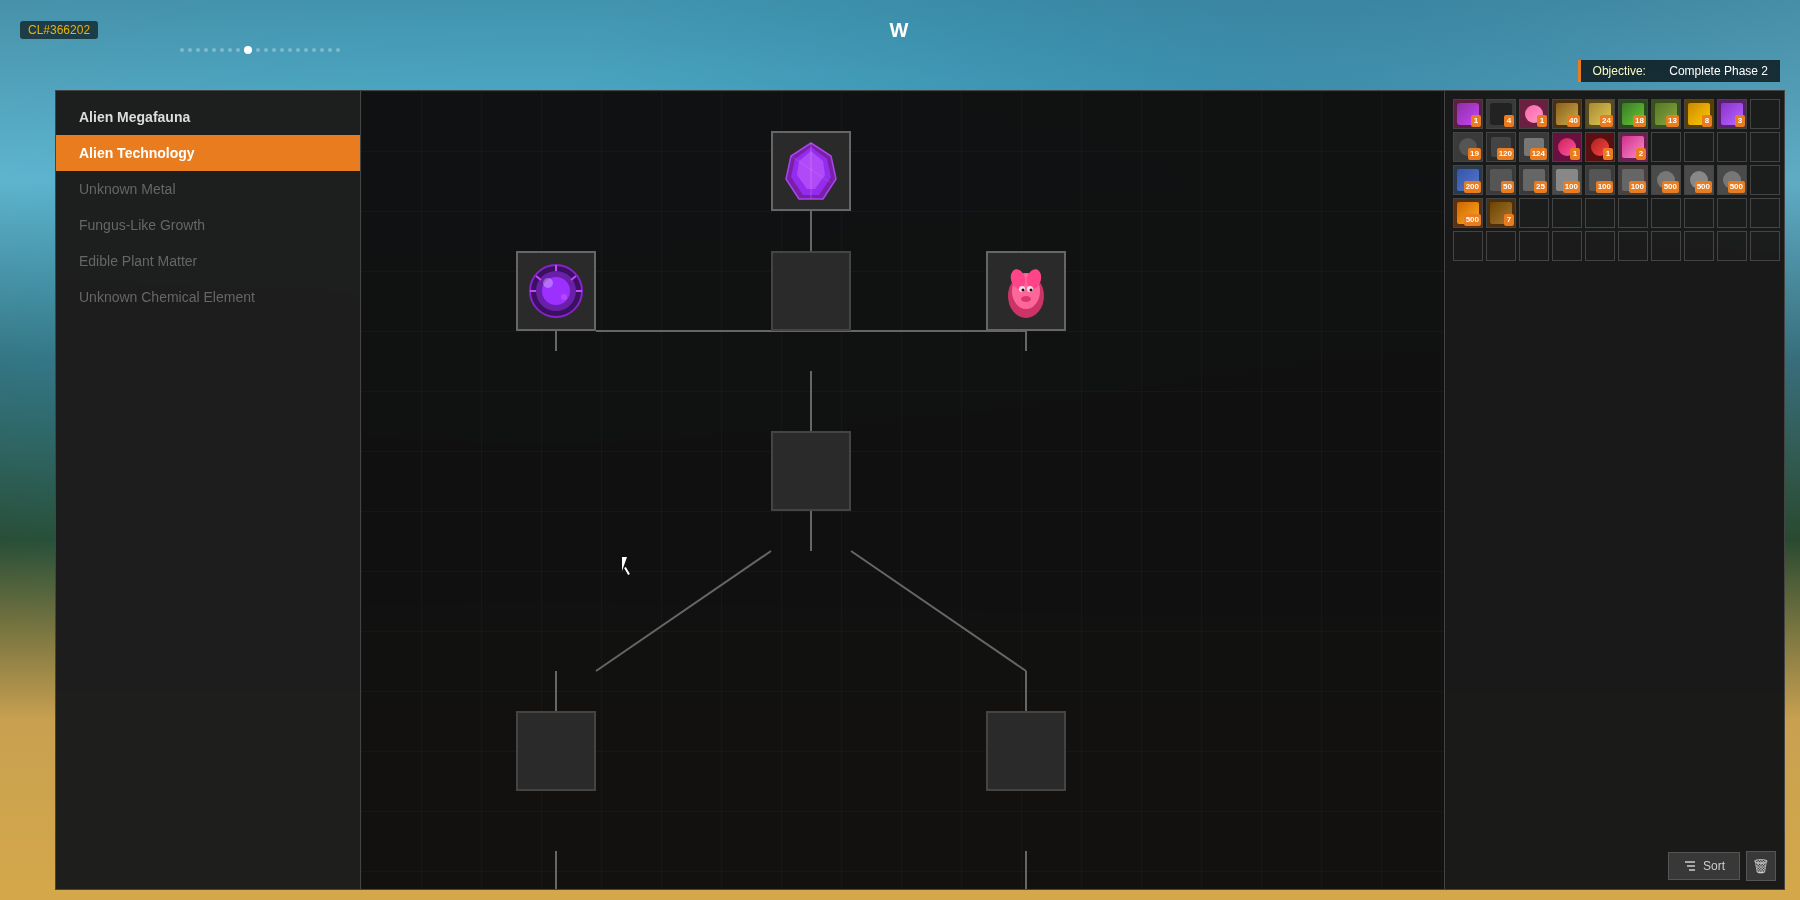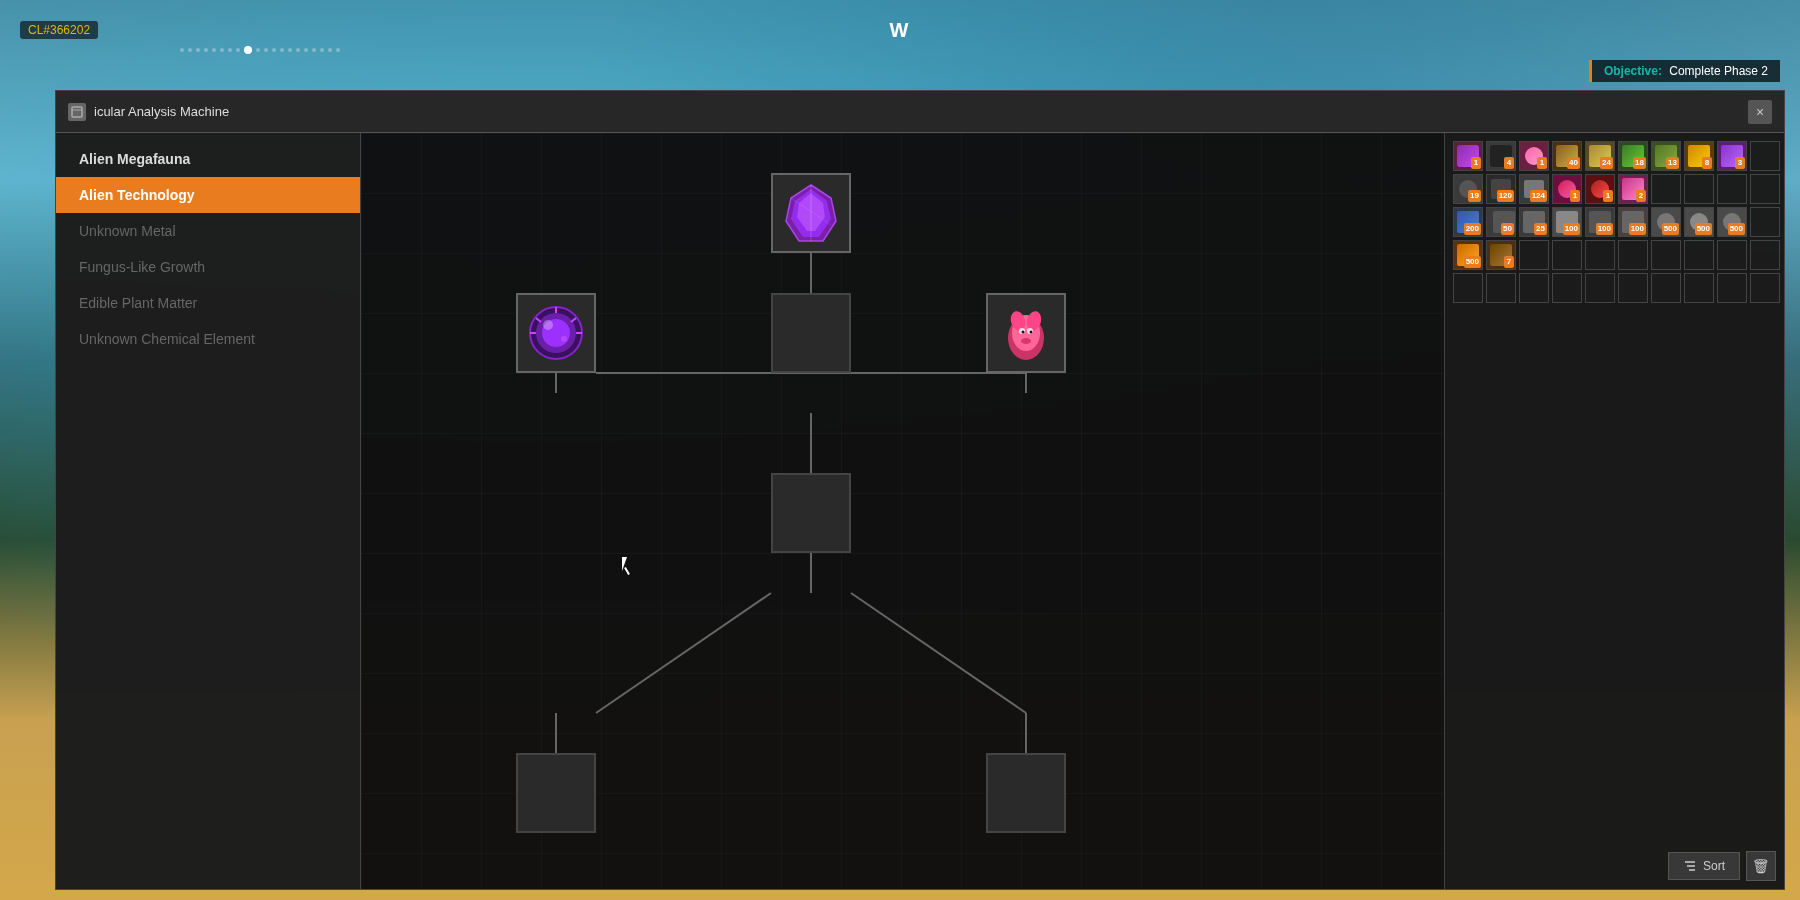--- a/index.html
+++ b/index.html
@@ -90,23 +90,22 @@
       top: 60px;
       right: 20px;
       background: rgba(0,0,0,0.7);
       border-left: 3px solid #e87c1e;
       padding: 4px 12px;
       color: #fff;
       font-size: 12px;
       z-index: 10;
     }
     .objective-banner .label {
-      color: #14b8a6;
-      margin-right: 4px;
-      font-weight: bold;
+      color: #fef9c3;
+      margin-right: 20px;
     }
 
     
     .main-window {
       position: absolute;
       top: 90px;
       left: 55px;
       right: 15px;
       bottom: 10px;
       background: rgba(20, 20, 20, 0.92);
@@ -399,32 +398,20 @@
   </div>
 </div>
 
 <div class="objective-banner">
   <span class="label">Objective:</span>
   <span>Complete Phase 2</span>
 </div>
 
 <div class="main-window">
 
-  <div class="window-title-bar">
-    <div class="window-title-left">
-      <div class="window-icon">
-        <svg width="12" height="12" viewBox="0 0 12 12">
-          <rect x="1" y="1" width="10" height="10" rx="1" fill="none" stroke="#aaa" stroke-width="1.5"></rect>
-          <line x1="1" y1="4" x2="11" y2="4" stroke="#aaa" stroke-width="1"></line>
-        </svg>
-      </div>
-      <span class="window-title-text">icular Analysis Machine</span>
-    </div>
-    <button class="close-btn">×</button>
-  </div>
 
   <div class="window-body">
 
     <div class="sidebar">
       <div class="sidebar-item bold">
         <span>Alien Megafauna</span>
       </div>
       <div class="sidebar-item active">
         <span>Alien Technology</span>
       </div>
@@ -598,21 +585,21 @@
         </div>
         <div class="inv-slot empty"></div>
         <div class="inv-slot empty"></div>
         <div class="inv-slot empty"></div>
         <div class="inv-slot empty"></div>
 
         <div class="inv-slot" style="background:#2a3a4a;">
           <div class="slot-icon" style="background:linear-gradient(135deg,#3355aa,#5577cc);border-radius:2px;"></div>
           <span class="count-badge">200</span>
         </div>
-        <div class="inv-slot" style="background:#3a3a3a;justify-content:flex-end;">
+        <div class="inv-slot" style="background:#3a3a3a;">
           <div class="slot-icon" style="background:#555;border-radius:2px;"></div>
           <span class="count-badge">50</span>
         </div>
         <div class="inv-slot" style="background:#3a3a3a;">
           <div class="slot-icon" style="background:#666;border-radius:2px;"></div>
           <span class="count-badge">25</span>
         </div>
         <div class="inv-slot" style="background:#4a4a4a;">
           <div class="slot-icon" style="background:#888;border-radius:2px;"></div>
           <span class="count-badge">100</span>

